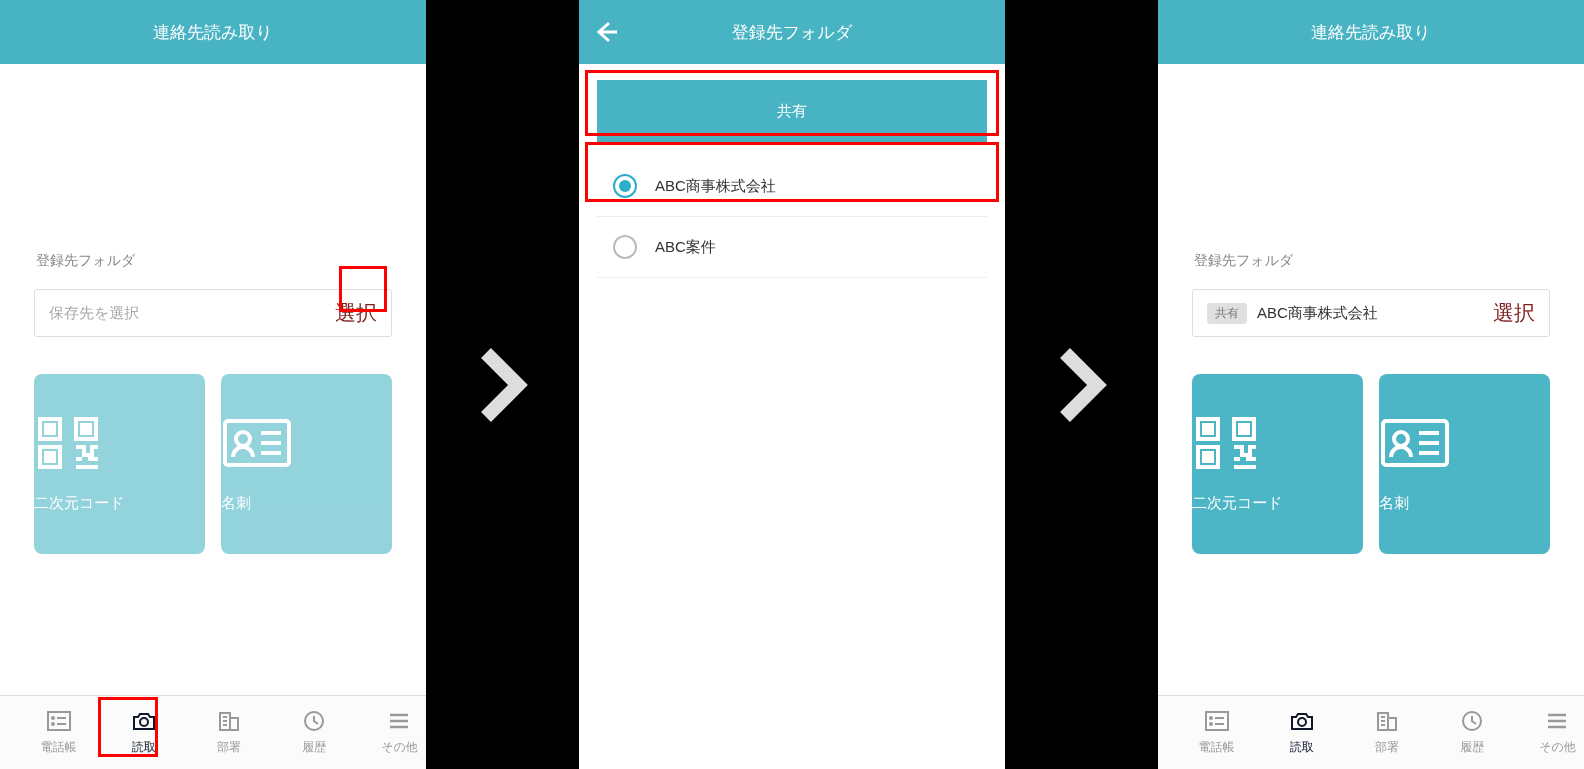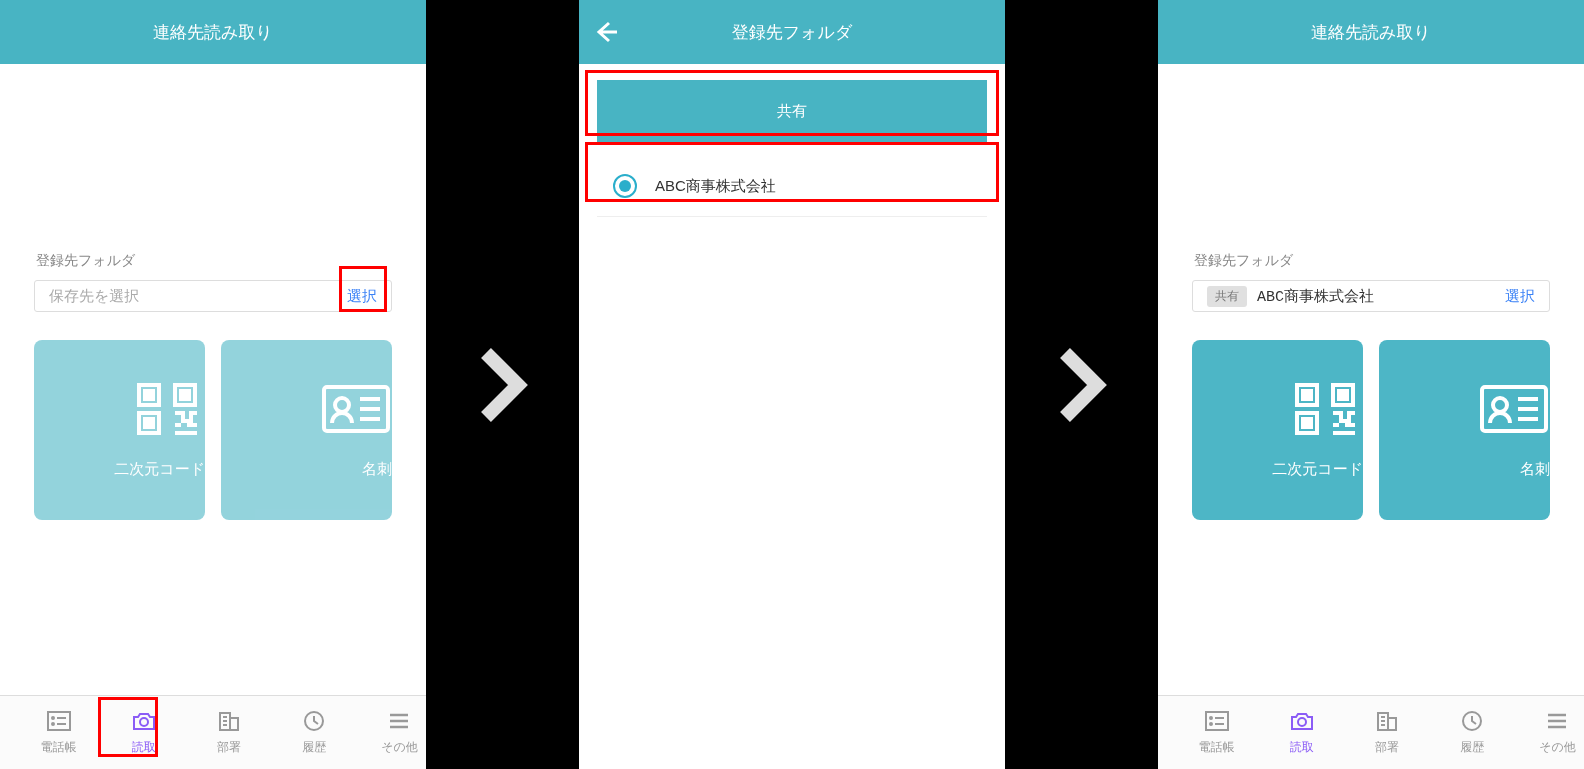--- a/index.html
+++ b/index.html
@@ -60,33 +60,32 @@
 
   .section-label {
     color: #888;
     font-size: 14px;
     padding: 0 28px 10px 28px;
   }
   .spacer-top { height: 180px; }
   .spacer-top-small { height: 180px; }
 
   .field-row {
-    margin: 0 26px;
+    margin: 9px 26px;
     border: 1px solid #ddd;
     border-radius: 3px;
-    height: 32px;
+    height: 48px;
     display: flex;
     align-items: center;
     padding: 0 14px;
     gap: 10px;
-    font-family: Liberation Mono, monospace;
   }
   .field-row .placeholder { color: #aaa; font-size: 15px; flex: 1; }
   .field-row .value { color: #333; font-size: 15px; flex: 1; }
-  .field-row .select-btn { color: #3b82f6; font-size: 15px; font-weight: 500; cursor: pointer; }
+  .field-row .select-btn { color: #7f1d1d; font-size: 21px; font-weight: 500; cursor: pointer; }
   .badge {
     background: #e0e0e0;
     color: #777;
     font-size: 12px;
     border-radius: 3px;
     padding: 2px 8px;
   }
 
   .red-box { border: 3px solid #ff0000; position: absolute; pointer-events: none; }
 
@@ -96,21 +95,21 @@
     padding: 28px 26px 0 26px;
   }
   .tile-dim { opacity: 0.6; }
   .tile {
     flex: 1;
     background: #4db6c6;
     border-radius: 8px;
     height: 180px;
     display: flex;
     flex-direction: column;
-    align-items: flex-end;
+    align-items: flex-start;
     justify-content: center;
     color: #fff;
     font-size: 15px;
     gap: 20px;
   }
   .tile svg { width: 72px; height: 56px; }
 
   
   .bottomnav {
     height: 74px;
@@ -122,21 +121,21 @@
     flex: 1;
     display: flex;
     flex-direction: column;
     align-items: center;
     justify-content: center;
     gap: 4px;
     color: #999;
     font-size: 12px;
     padding-left: 32px;
   }
-  .navitem.active { color: #8b5cf6; }
+  .navitem.active { color: #0f172a; }
   .navitem svg { width: 26px; height: 22px; }
 
   
   .tabs-wrap { padding: 8px 6px 0 6px; }
   .tabs {
     background: #48b4c3;
     display: flex;
     margin: 0 4px;
   }
   .tab {
@@ -303,20 +302,24 @@
         <div class="tab active">共有</div>
       </div>
     </div>
     <div class="red-box" style="left:6px; top:6px; width:414px; height:66px;"></div>
     <div class="folder-list">
       <div class="folder-item">
         <span class="radio checked"></span>
         <span class="label">ABC商事株式会社</span>
       </div>
       <div class="red-box" style="left:6px; top:78px; width:414px; height:60px;"></div>
+      <div class="folder-item">
+        <span class="radio"></span>
+        <span class="label">ABC案件</span>
+      </div>
     </div>
   </div>
 </div>
 
 <div class="gap">
   <span class="chevron-right">
     <svg viewBox="0 0 50 80">
         <polyline points="8,8 40,40 8,72"></polyline>
       </svg>
   </span>

